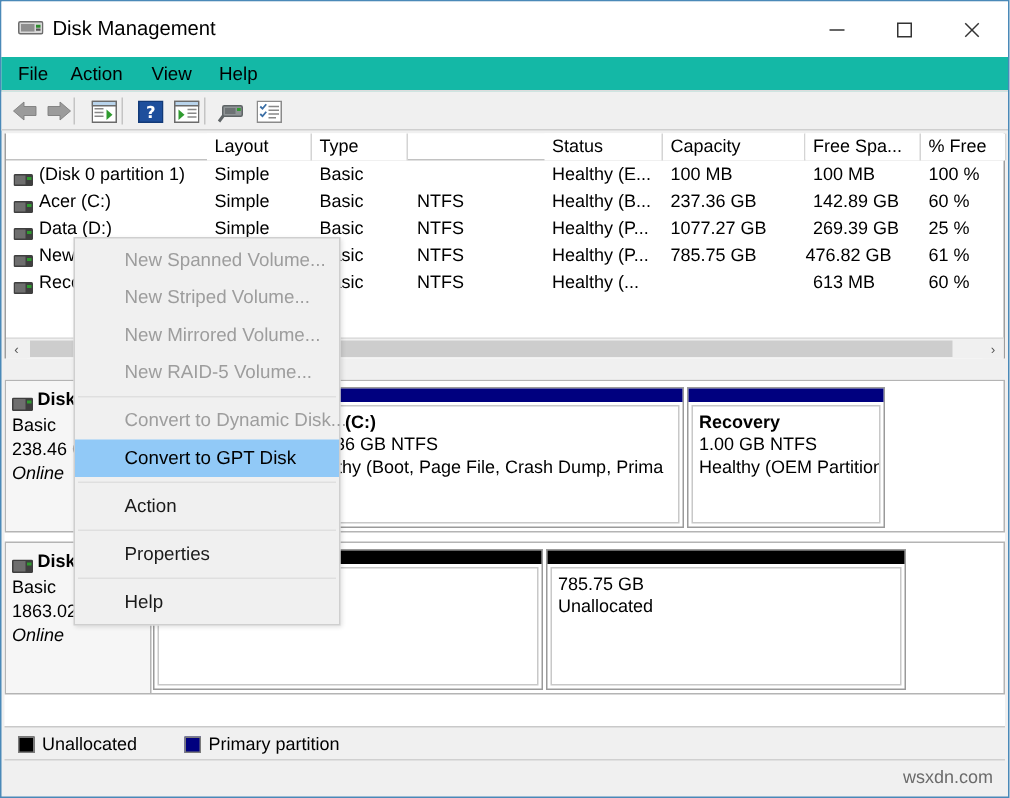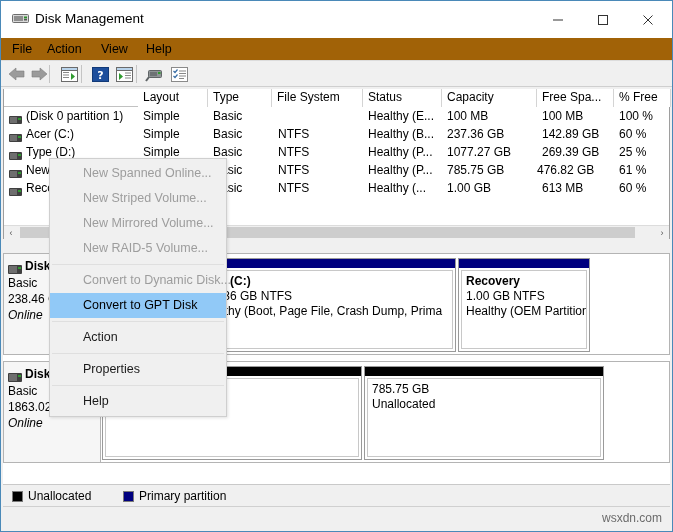--- a/index.html
+++ b/index.html
@@ -53,21 +53,21 @@
   }
   #btn-min { right: 92px; }
   #btn-max { right: 47px; }
   #btn-close { right: 2px; }
   .win-btn svg { display: block; }
 
   
   #menubar {
     position: absolute; left: 0; top: 37px;
     width: 671px; height: 23px;
-    background: #a16207;
+    background: #14b8a6;
     border-bottom: 1px solid #dcdcdc;
     box-sizing: border-box;
   }
   .menu-item {
     position: absolute; top: 3px;
     font-size: 12.5px;
     color: #000;
     padding: 1px 7px;
     white-space: nowrap;
   }
@@ -359,21 +359,20 @@
         <rect x="8" y="8.5" width="7" height="1" fill="#888"></rect>
         <rect x="8" y="11" width="5" height="1" fill="#888"></rect>
       </svg>
     </span>
   </div>
 
   <div id="listpane">
     <div id="header-row">
       <div class="col-head" style="left:134px;width:70px">Layout</div>
       <div class="col-head" style="left:204px;width:64px">Type</div>
-      <div class="col-head" style="left:268px;width:91px">File System</div>
       <div class="col-head" style="left:359px;width:79px">Status</div>
       <div class="col-head" style="left:438px;width:95px">Capacity</div>
       <div class="col-head" style="left:533px;width:77px">Free Spa...</div>
       <div class="col-head" style="left:610px;width:57px">% Free</div>
     </div>
 
     <div class="vrow" style="top:19px">
       <span class="vol-icon">
         <svg width="13" height="8" viewBox="0 0 13 8">
             <rect x="0" y="0" width="13" height="8" rx="1" fill="#3f3f3f"></rect>
@@ -410,21 +409,21 @@
     </div>
 
     <div class="vrow" style="top:55px">
       <span class="vol-icon">
         <svg width="13" height="8" viewBox="0 0 13 8">
             <rect x="0" y="0" width="13" height="8" rx="1" fill="#3f3f3f"></rect>
             <rect x="1" y="1" width="7" height="6" fill="#6e6e6e"></rect>
             <rect x="9" y="2" width="3" height="2" fill="#2f9b2f"></rect>
           </svg>
       </span>
-      <span class="vcell" style="left:22px;width:112px">Type (D:)</span>
+      <span class="vcell" style="left:22px;width:112px">Data (D:)</span>
       <span class="vcell" style="left:139px;width:65px">Simple</span>
       <span class="vcell" style="left:209px;width:59px">Basic</span>
       <span class="vcell" style="left:274px;width:85px">NTFS</span>
       <span class="vcell" style="left:364px;width:74px">Healthy (P...</span>
       <span class="vcell" style="left:443px;width:90px">1077.27 GB</span>
       <span class="vcell" style="left:538px;width:72px">269.39 GB</span>
       <span class="vcell" style="left:615px;width:52px">25 %</span>
     </div>
 
     <div class="vrow" style="top:73px">
@@ -451,21 +450,20 @@
             <rect x="0" y="0" width="13" height="8" rx="1" fill="#3f3f3f"></rect>
             <rect x="1" y="1" width="7" height="6" fill="#6e6e6e"></rect>
             <rect x="9" y="2" width="3" height="2" fill="#2f9b2f"></rect>
           </svg>
       </span>
       <span class="vcell" style="left:22px;width:112px">Recovery</span>
       <span class="vcell" style="left:139px;width:65px">Simple</span>
       <span class="vcell" style="left:209px;width:59px">Basic</span>
       <span class="vcell" style="left:274px;width:85px">NTFS</span>
       <span class="vcell" style="left:364px;width:74px">Healthy (...</span>
-      <span class="vcell" style="left:443px;width:90px">1.00 GB</span>
       <span class="vcell" style="left:538px;width:72px">613 MB</span>
       <span class="vcell" style="left:615px;width:52px">60 %</span>
     </div>
 
     <div id="hscroll">
       <span class="hs-arrow" style="left:0">‹</span>
       <span class="hs-arrow" style="right:0">›</span>
       <span id="hs-thumb" style="width:615px"></span>
     </div>
   </div>
@@ -555,21 +553,21 @@
     <span class="leg-item" style="left:25px">Unallocated</span>
     <span class="leg-sw" style="left:120px;background:#00007f"></span>
     <span class="leg-item" style="left:136px">Primary partition</span>
   </div>
 
   <div id="statusbar">
     <span id="watermark">wsxdn.com</span>
   </div>
 
   <div id="ctxmenu">
-    <div class="ctx-item disabled">New Spanned Online...</div>
+    <div class="ctx-item disabled">New Spanned Volume...</div>
     <div class="ctx-item disabled">New Striped Volume...</div>
     <div class="ctx-item disabled">New Mirrored Volume...</div>
     <div class="ctx-item disabled">New RAID-5 Volume...</div>
     <div class="ctx-sep"></div>
     <div class="ctx-item disabled">Convert to Dynamic Disk...</div>
     <div class="ctx-item selected">Convert to GPT Disk</div>
     <div class="ctx-sep"></div>
     <div class="ctx-item">Action</div>
     <div class="ctx-sep"></div>
     <div class="ctx-item">Properties</div>

